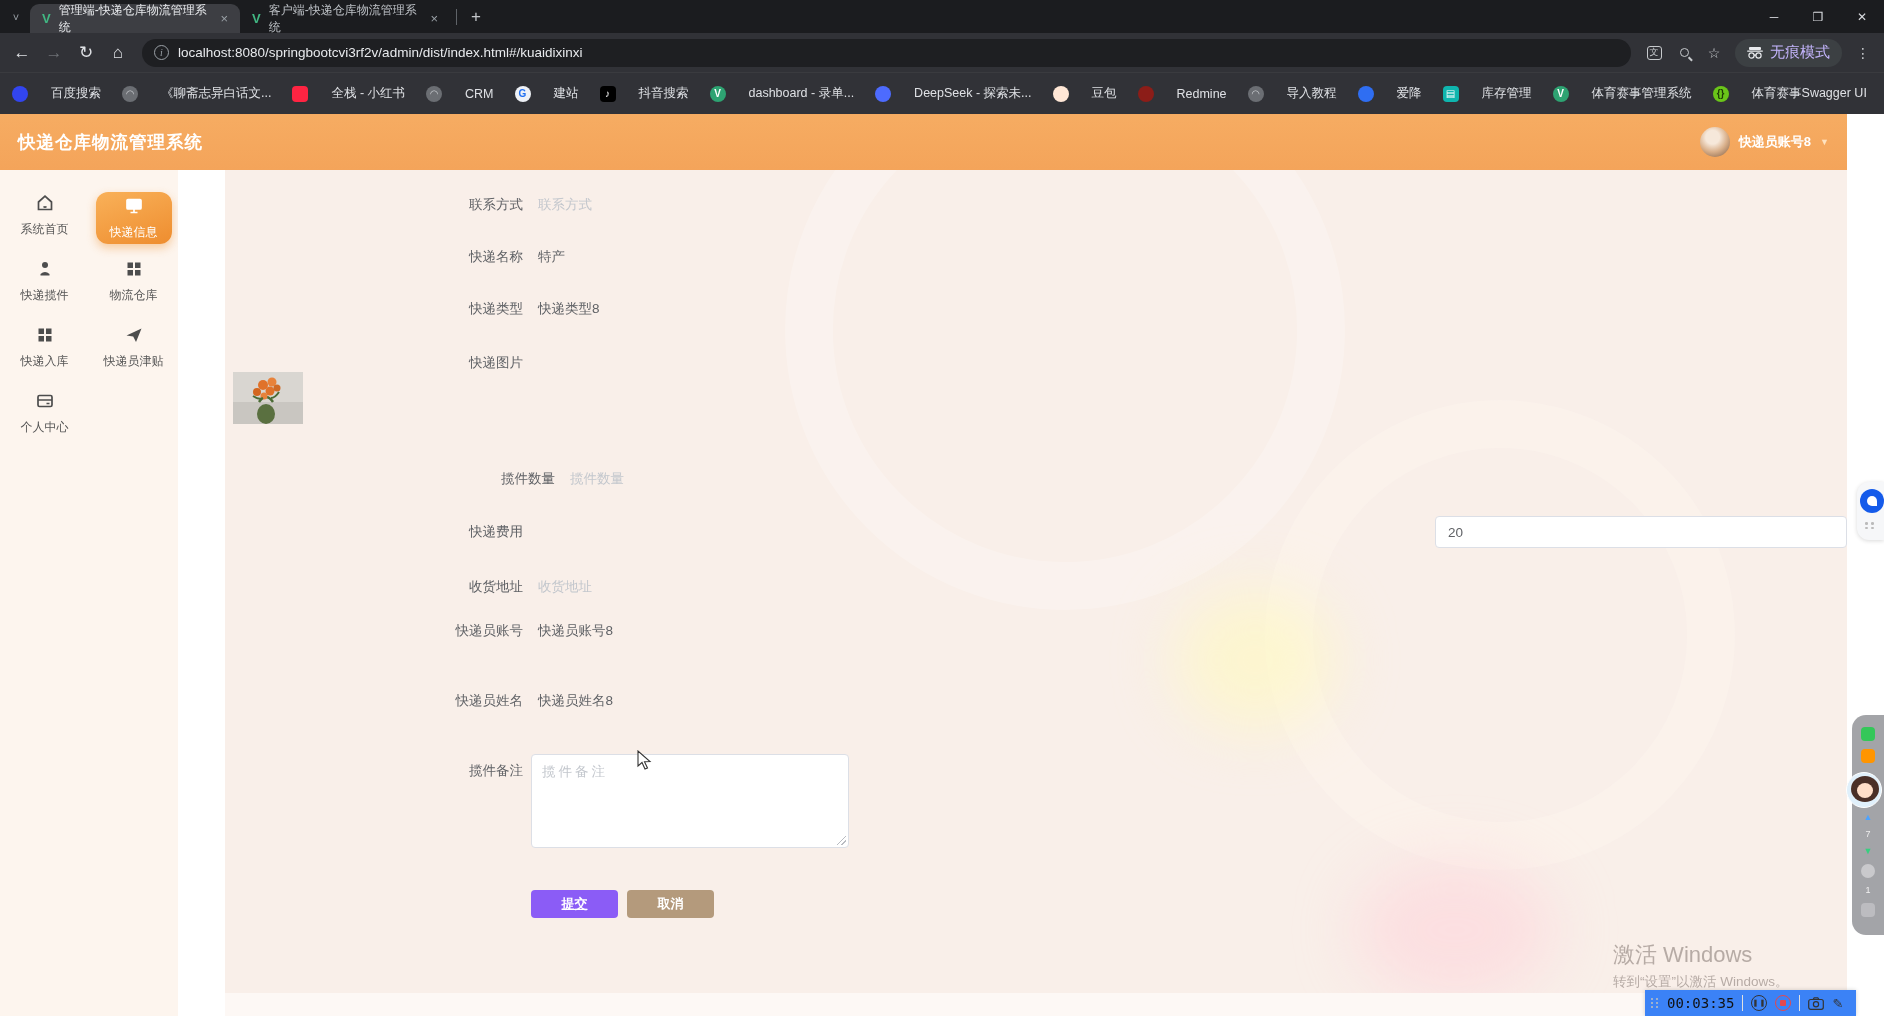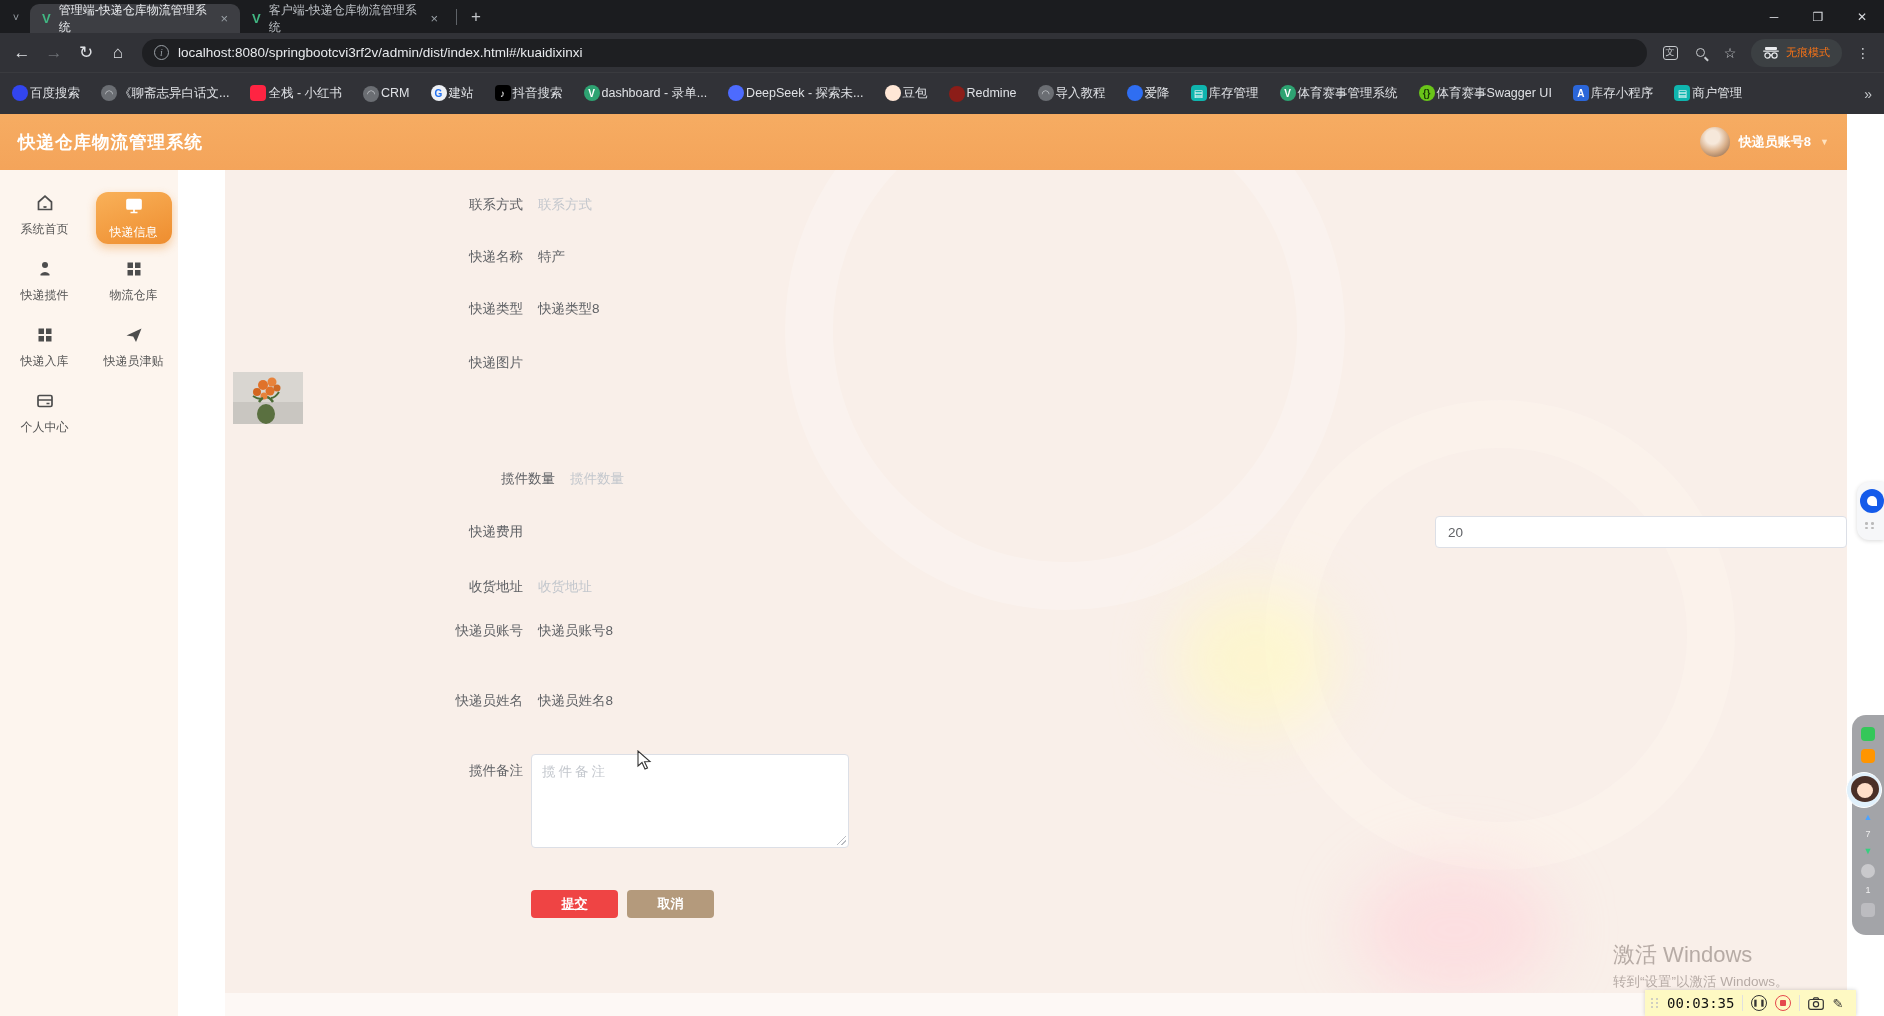--- a/index.html
+++ b/index.html
@@ -29,26 +29,26 @@
   .info-i { width:15px; height:15px; border:1.4px solid #9aa0a6; border-radius:50%; color:#9aa0a6;
     font-size:10px; display:flex; align-items:center; justify-content:center; font-family:"Liberation Serif",serif; font-style:italic; flex:none;}
   .urltext { color:#e8eaed; font-size:13.5px; white-space:nowrap; }
   .addr-ico { width:26px; height:26px; display:flex; align-items:center; justify-content:center; color:#c7cacd; font-size:14px; }
   .trans-box { border:1.4px solid #c7cacd; border-radius:3px; width:15px; height:14px; font-size:9px;
     display:flex; align-items:center; justify-content:center; color:#c7cacd; }
   .lens { width:9px; height:9px; border:1.6px solid #c7cacd; border-radius:50%; position:relative; }
   .lens::after { content:""; position:absolute; width:5px; height:1.6px; background:#c7cacd;
     transform:rotate(45deg); left:7px; top:9px; }
   .incog-pill { background:#3c4043; border-radius:14px; height:28px; display:flex; align-items:center;
-    gap:7px; padding:0 12px; color:#f97316; font-size:11px; margin:0 4px; }
+    gap:7px; padding:0 12px; color:#c4b5fd; font-size:15px; margin:0 4px; }
   .kebab { color:#c7cacd; font-size:14px; padding:0 6px; }
 
   .bookmarks { height:42px; background:#313237; display:flex; align-items:center; padding:0 12px; gap:21px;
     border-top:1px solid #3a3b3f; }
-  .bm { display:flex; gap:2px; font-size:12.5px; color:#dfe1e5; white-space:nowrap; }
+  .bm { display:flex; align-items:center; gap:23px; font-size:12.5px; color:#dfe1e5; white-space:nowrap; }
   .bm-ico { width:16px; height:16px; display:flex; align-items:center; justify-content:center;
     font-size:10px; font-weight:bold; flex:none; }
   .bm-overflow { margin-left:auto; color:#c7cacd; font-size:14px; }
 
   
   .appheader { position:absolute; left:0; top:114px; width:1847px; height:56px;
     background:linear-gradient(180deg,#f6ac62,#f4a45a); display:flex; align-items:center; padding:0 18px; }
   .apptitle { color:#fff; font-size:17.5px; font-weight:bold; letter-spacing:1px; }
   .userbox { margin-left:auto; display:flex; align-items:center; gap:9px; }
   .avatar { width:30px; height:30px; border-radius:50%;
@@ -88,29 +88,29 @@
   .fdate span { font-size:13.5px; color:#606266; }
   .ftextarea { margin-left:8px; width:318px; height:94px; background:#fff; border:1px solid #dcdfe6;
     border-radius:4px; padding:8px 10px; font-size:13.5px; color:#c3c7cd; letter-spacing:3px;
     position:relative; font-family:inherit; }
   .resize-h { position:absolute; right:2px; bottom:2px; width:10px; height:10px;
     background:linear-gradient(135deg,transparent 50%,#b9bcc2 50%,#b9bcc2 58%,transparent 58%,transparent 72%,#b9bcc2 72%,#b9bcc2 80%,transparent 80%); }
   .fimg { margin-left:8px; width:70px; height:52px; background:#dbd8d3; overflow:hidden; }
   .btnrow { margin-left:306px; display:flex; gap:9px; }
   .btn { width:87px; height:28px; border:none; border-radius:4px; color:#fff; font-size:13px;
     font-weight:bold; font-family:inherit; }
-  .btn.submit { background:#ef4444;text-decoration:underline; }
+  .btn.submit { background:#8b5cf6;text-decoration:underline; }
   .btn.cancel { background:#b49a7c; }
 
   
   .cursor { position:absolute; left:637px; top:750px; z-index:40; }
   .watermark { position:absolute; left:1613px; top:940px; color:rgba(128,115,110,.55); z-index:30; }
   .watermark .w1 { font-size:22px; }
   .watermark .w2 { font-size:13.5px; margin-top:3px; }
-  .recorder { position:absolute; left:1645px; top:990px; width:211px; height:26px; background:#fef9c3;
+  .recorder { position:absolute; left:1645px; top:990px; width:211px; height:26px; background:#3b82f6;
     box-shadow:0 0 4px rgba(0,0,0,.18); display:flex; align-items:center; z-index:50; padding:0 6px; gap:8px; }
   .rec-dots { display:grid; grid-template-columns:3px 3px; gap:2px; }
   .rec-dots i { width:2px; height:2px; background:#c0c0c0; border-radius:50%; }
   .rec-time { font-size:14px; color:#111; font-family:"DejaVu Sans Mono",monospace; }
   .rec-div { width:1px; height:16px; background:#e0e0e0; }
   .rec-circle { width:16px; height:16px; border:1.4px solid #333; border-radius:50%;
     display:flex; align-items:center; justify-content:center; font-size:7px; color:#333; letter-spacing:1px;}
   .rec-stop { width:16px; height:16px; border:1.4px solid #e5484d; border-radius:50%;
     display:flex; align-items:center; justify-content:center; }
   .rec-stop i { width:6px; height:6px; background:#e5484d; border-radius:1px; }

